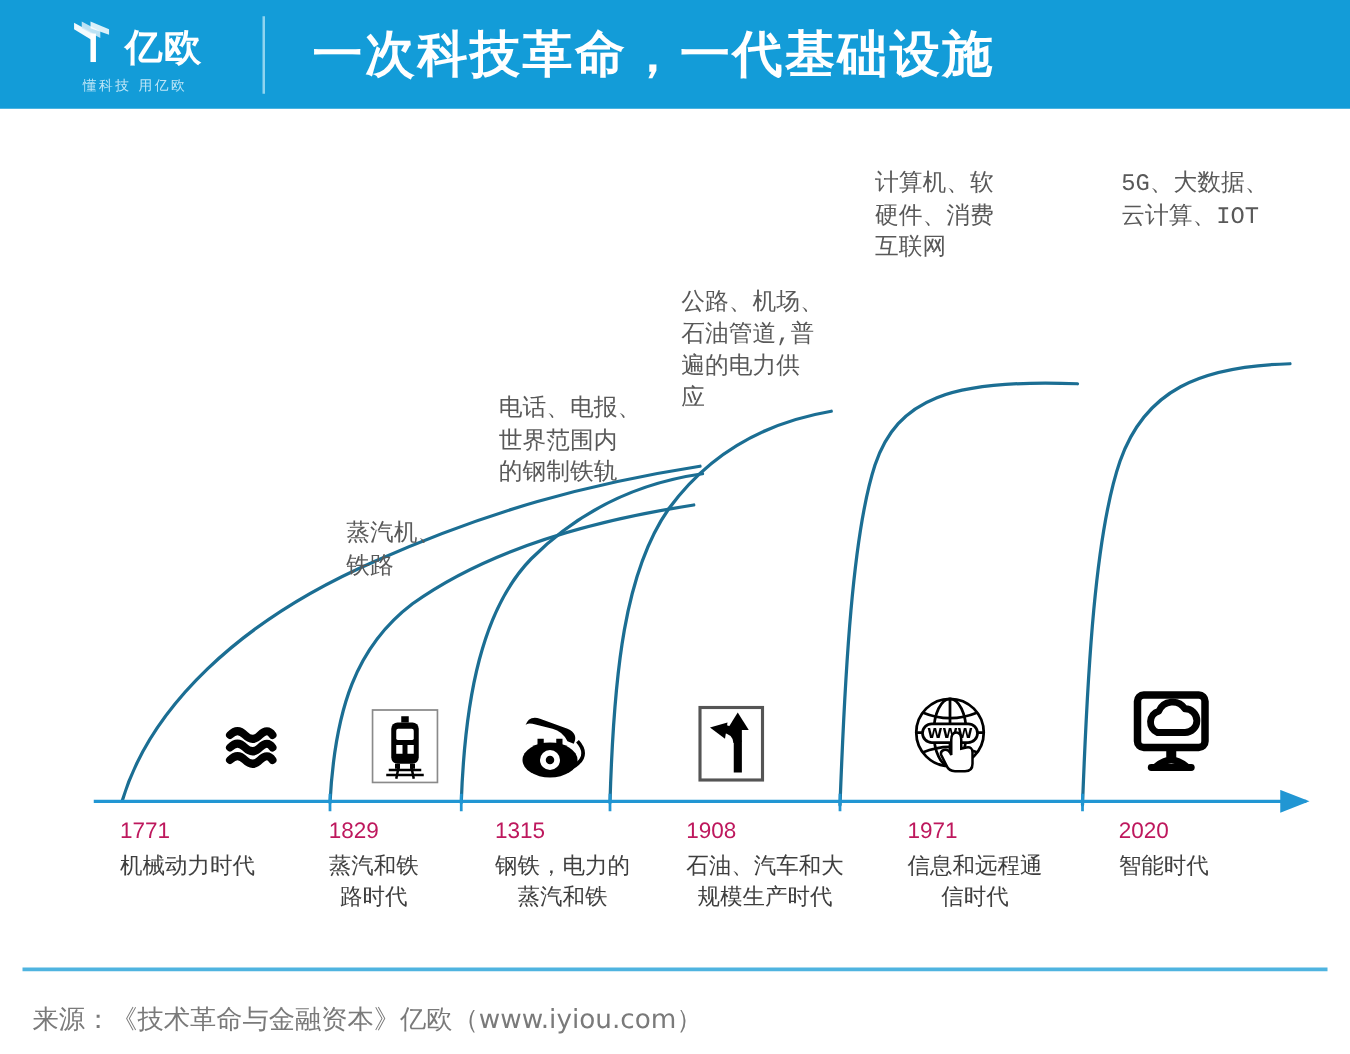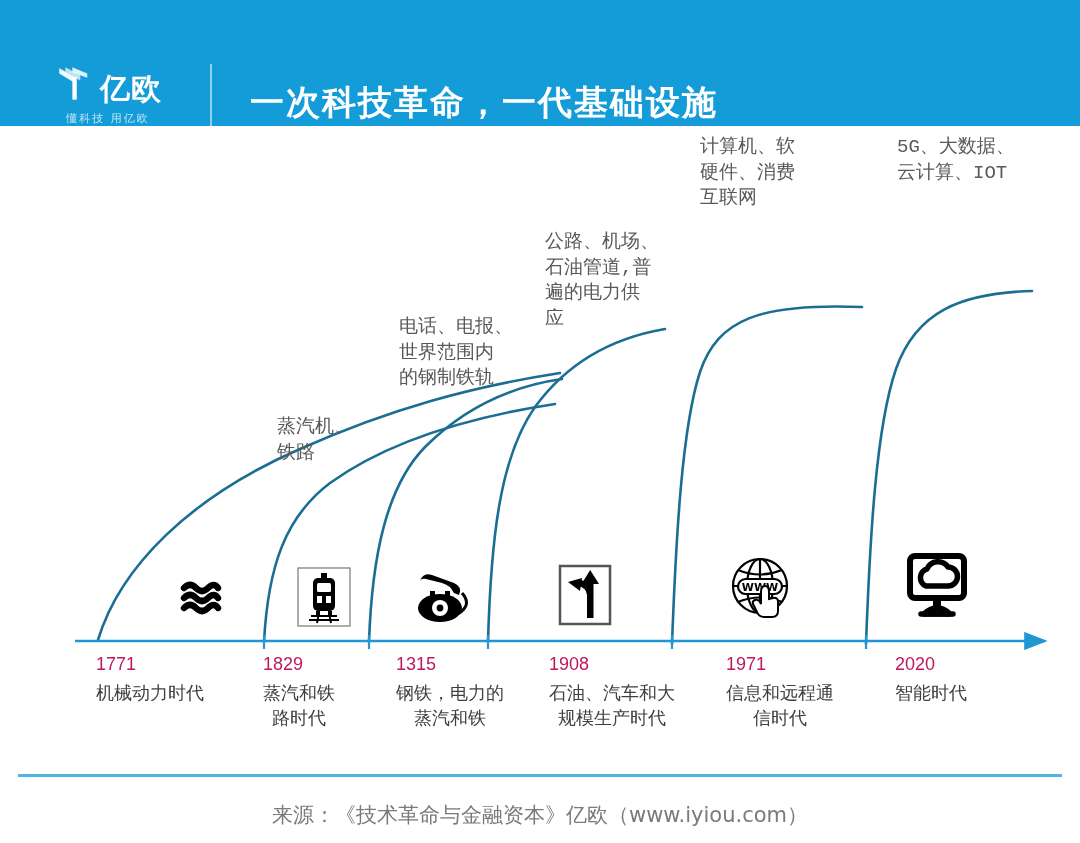--- a/index.html
+++ b/index.html
@@ -5,43 +5,43 @@
   html,body{margin:0;padding:0;}
   body{
     width:1080px;height:843px;
     background:#ffffff;
     font-family:"Liberation Sans","DejaVu Sans",sans-serif;
     overflow:hidden;
     position:relative;
   }
   
   .header{
-    position:absolute;left:0;top:0;width:1080px;height:126px;
+    position:absolute;left:0;top:0;width:1080px;height:87px;
     background:#139cd8;
-    display:flex;align-items:flex-end;
+    display:flex;align-items:center;
   }
   .logo-block{
     width:160px;margin-left:28px;
     display:flex;flex-direction:column;align-items:center;justify-content:center;
   }
   .logo-row{display:flex;align-items:flex-end;}
   .logo-mark{width:42px;height:42px;margin-right:4px;}
   .logo-word{
     color:#ffffff;font-size:30px;font-weight:bold;letter-spacing:1px;
     line-height:1;font-family:"DejaVu Sans",sans-serif;
   }
   .logo-tag{
     color:#bfe6f7;font-size:11px;letter-spacing:2px;margin-top:7px;
     font-family:"DejaVu Sans",sans-serif;
   }
   .hdr-divider{
     width:2px;height:62px;background:#8fd4ef;margin-left:22px;margin-right:38px;
   }
   .hdr-title{
-    color:#ffffff;font-size:34px;font-weight:bold;letter-spacing:2px;
+    color:#ffffff;font-size:40px;font-weight:bold;letter-spacing:2px;
     font-family:"DejaVu Sans",sans-serif;
   }
   
   .stage{
     position:absolute;left:0;top:97px;width:1080px;height:672px;
   }
   .stage svg{position:absolute;left:0;top:0;}
   .ann{
     position:absolute;
     color:#595959;
@@ -57,21 +57,21 @@
     position:absolute;color:#3f3f3f;font-size:18px;line-height:1.4;
     font-family:"DejaVu Sans",sans-serif;white-space:pre-line;text-align:center;
   }
   .icon-box{position:absolute;display:flex;align-items:center;justify-content:center;}
   
   .footer-rule{
     position:absolute;left:18px;top:774px;width:1044px;height:3px;background:#4fb4e0;
   }
   .footer{
     position:absolute;left:0;top:786px;width:1080px;height:57px;
-    display:flex;align-items:center;justify-content:center;
+    display:flex;align-items:center;justify-content:flex-start;
     padding:0 26px;box-sizing:border-box;
   }
   .footer-src,.footer-site{
     color:#7a7a7a;font-size:21px;
     font-family:"DejaVu Sans",sans-serif;
   }
 </style>
 </head>
 <body>
 

